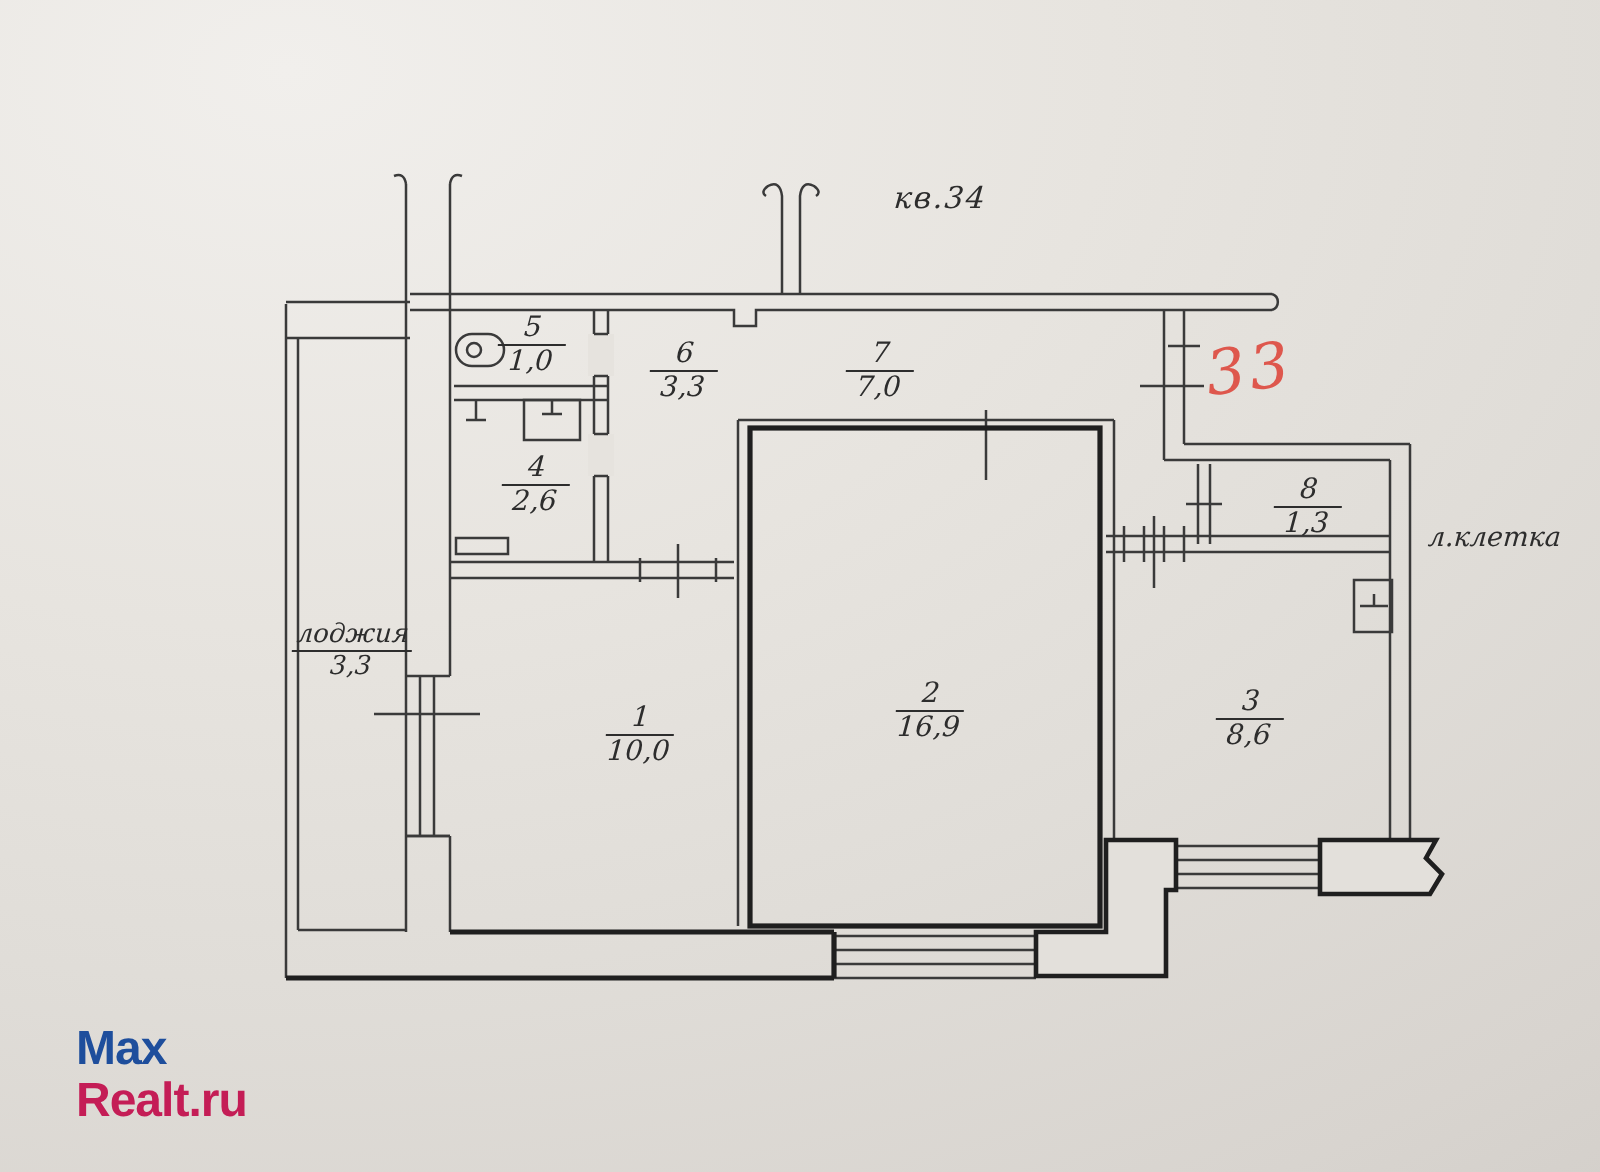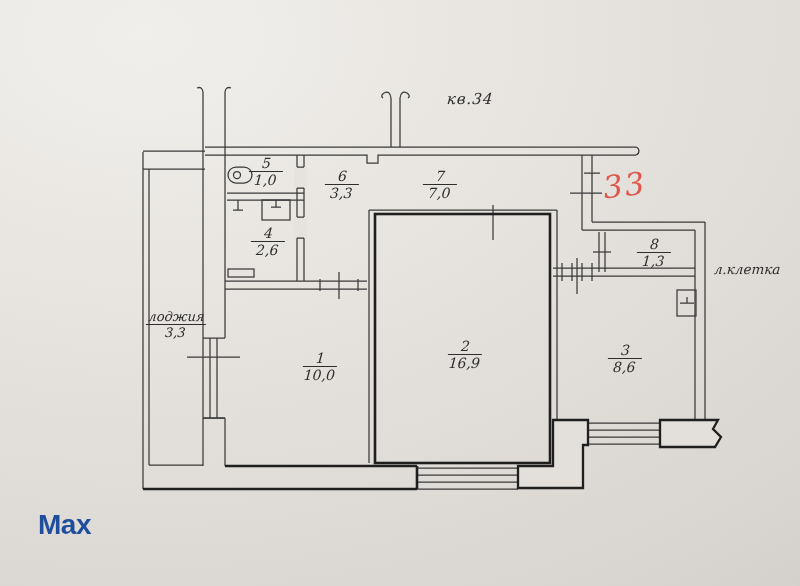--- a/index.html
+++ b/index.html
@@ -21,21 +21,21 @@
   .loggia-label{width:62px;}
   .loggia-label .rnum{font-size:13px;min-width:50px;}
   .loggia-label .rarea{font-size:13px;}
   .kv-label{position:absolute;left:447px;top:90px;font-style:italic;font-size:15px;
             color:#2d2d2d;transform:skewX(-5deg);letter-spacing:1px;}
   .stair-label{position:absolute;left:714px;top:261px;font-style:italic;font-size:13.5px;
             color:#2d2d2d;transform:skewX(-4deg);}
   .red-number{position:absolute;left:603px;top:167px;font-style:italic;font-size:31px;
             color:#de574d;transform:rotate(-7deg);letter-spacing:2px;font-weight:400;}
   .watermark{position:absolute;left:38px;top:512px;font-family:"Liberation Sans",sans-serif;
-            font-weight:700;font-size:28px;line-height:26px;letter-spacing:-0.5px;}
+            font-weight:700;font-size:24px;line-height:26px;letter-spacing:-0.5px;}
   .wm1{color:#1e4e9c;display:block;}
   .wm2{color:#c41d56;display:block;}
 </style>
 </head>
 <body>
 
 <div class="photo">
 
   <svg class="plan" width="800" height="586" viewBox="0 0 800 586">
 
@@ -166,15 +166,16 @@
     <span class="rnum">7</span>
     <span class="rarea">7,0</span>
   </div>
   <div class="rlabel" style="left:630px;top:234px;">
     <span class="rnum">8</span>
     <span class="rarea">1,3</span>
   </div>
 
   <div class="watermark">
     <span class="wm1">Max</span>
+    <span class="wm2">Realt.ru</span>
   </div>
 
 </div>
 
 </body></html>

